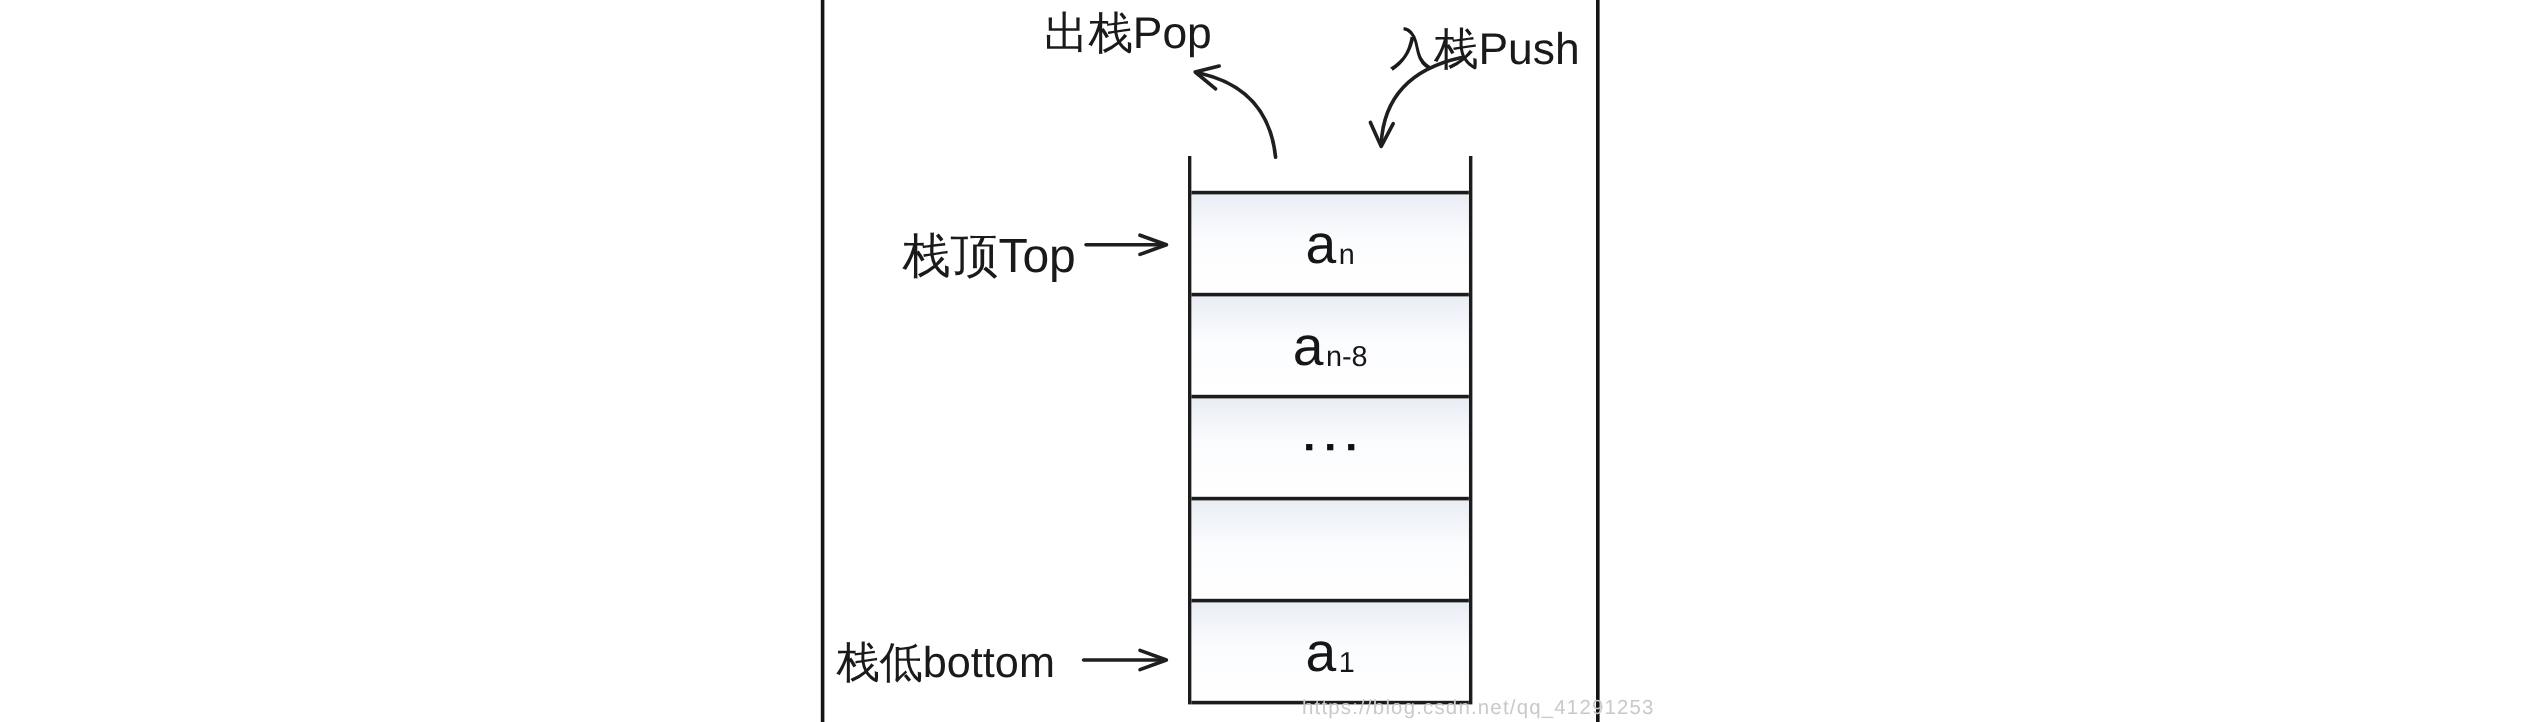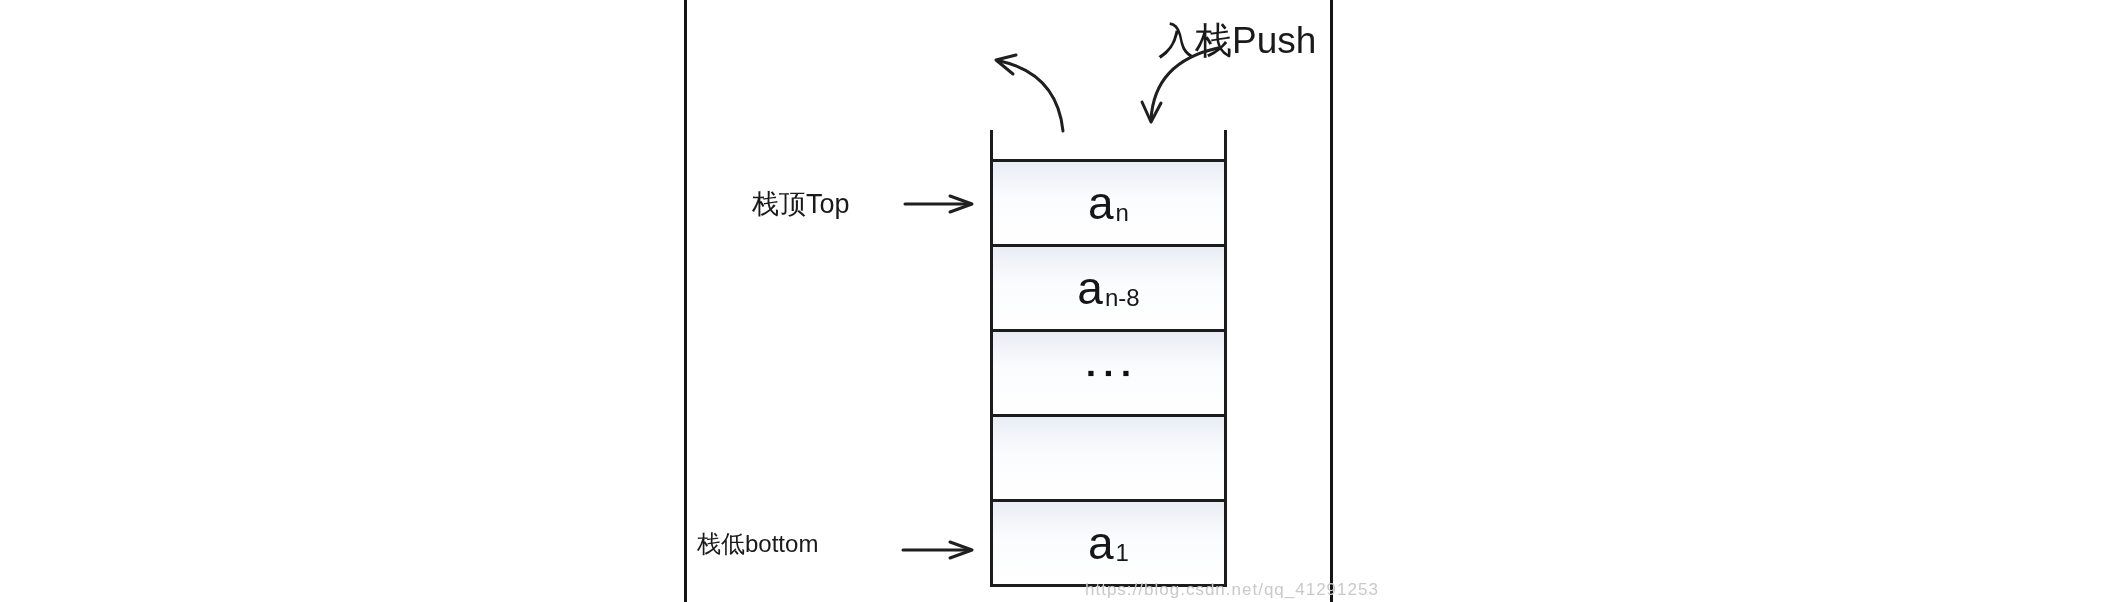--- a/index.html
+++ b/index.html
@@ -25,41 +25,42 @@
     display:flex;align-items:center;justify-content:center;
   }
   .cell.last{border-bottom:3px solid #1c1c1c;}
   .cell-main{font-size:46px;line-height:1;color:#161616;}
   .cell-sub{font-size:24px;line-height:1;color:#161616;transform:translateY(10px);margin-left:2px;}
   .cell-dots{font-size:21px;font-weight:bold;letter-spacing:10px;margin-right:-10px;color:#101010;}
 
   .lbl{position:absolute;white-space:nowrap;color:#1a1a1a;}
   .lbl-pop{left:870px;top:3px;font-size:37px;}
   .lbl-push{left:1158px;top:16px;font-size:37px;}
-  .lbl-top{left:752px;top:186px;font-size:27px;}
-  .lbl-bottom{left:697px;top:528px;font-size:24px;}
+  .lbl-top{left:752px;top:186px;font-size:40px;}
+  .lbl-bottom{left:697px;top:528px;font-size:36px;}
 
   .overlay{position:absolute;left:0;top:0;pointer-events:none;}
   .overlay path,.overlay line,.overlay polyline{
     fill:none;stroke:#1f1f1f;stroke-width:3;stroke-linecap:round;stroke-linejoin:round;
   }
 
   .watermark{
     position:absolute;left:1085px;top:580px;font-size:17px;
     color:#c9c9c9;letter-spacing:1px;white-space:nowrap;z-index:5;text-align:right;
   }
 </style>
 </head>
 <body>
 
 <div class="canvas">
 
   <div class="frame-line frame-left"></div>
   <div class="frame-line frame-right"></div>
 
+  <div class="lbl lbl-pop">出栈Pop</div>
   <div class="lbl lbl-push">入栈Push</div>
 
   <div class="lbl lbl-top">栈顶Top</div>
   <div class="lbl lbl-bottom">栈低bottom</div>
 
   <div class="stack">
     <div class="mouth"></div>
 
     <div class="cell">
       <span class="cell-main">a</span>

